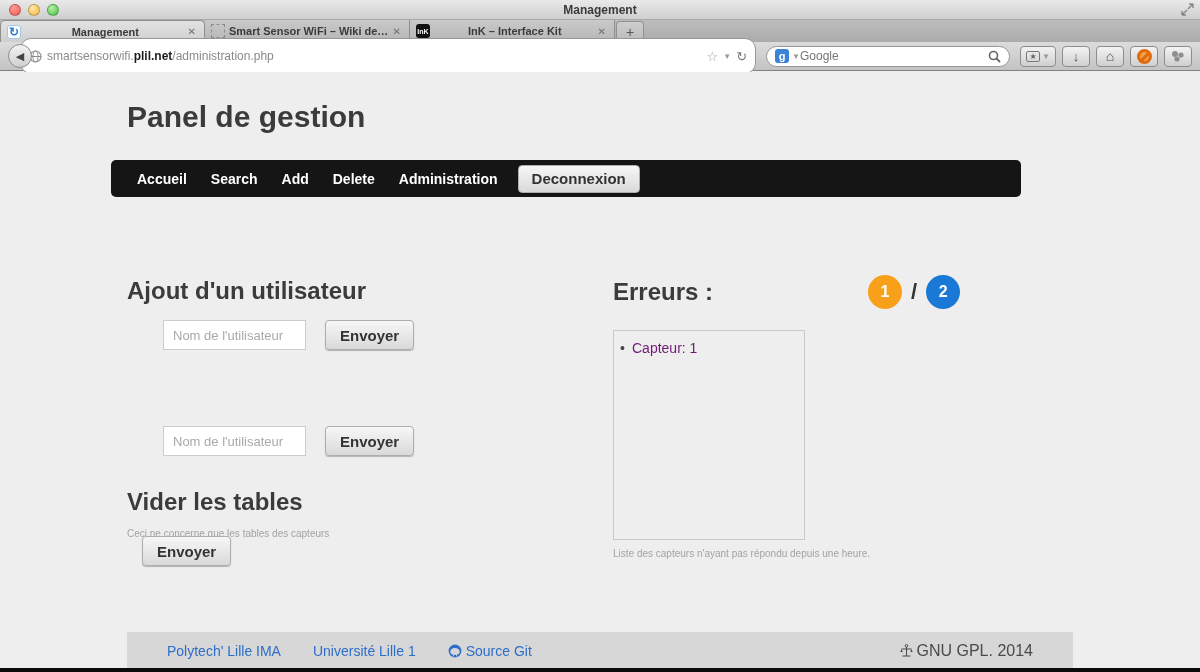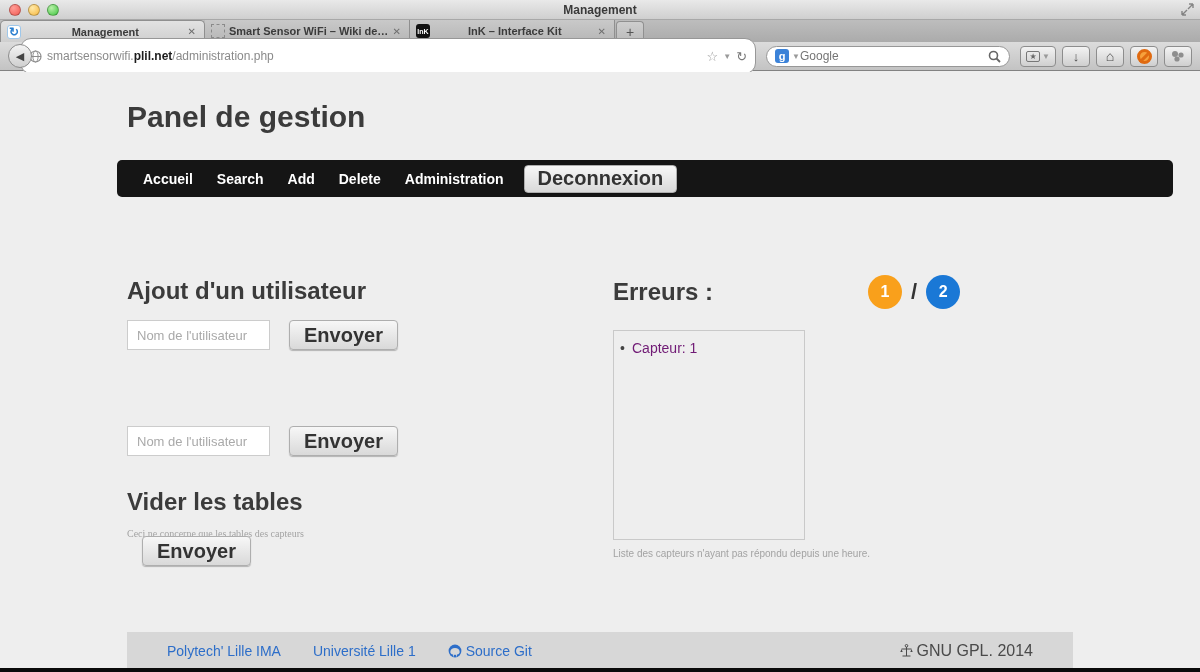--- a/index.html
+++ b/index.html
@@ -74,33 +74,33 @@
   .dl-arrow { font-weight:bold; font-size:13px; color:#4a4a4a; }
   .home-g { font-size:14px; color:#4a4a4a; }
   .nosign { width:15px; height:15px; border:3px solid #e06a10; border-radius:50%;
     position:relative; background:#f6a13c; }
   .nosign::after { content:""; position:absolute; left:-2px; top:4px; width:13px; height:3px;
     background:#e06a10; transform:rotate(-45deg); }
 
   
   .page { position:absolute; top:72px; left:0; right:0; bottom:4px; background:#eee; }
   .h1 { position:absolute; left:127px; top:28px; font-size:30px; font-weight:bold; color:#3b3b3b; }
-  .mainnav { position:absolute; left:117px; top:88px; width:1056px; height:37px;
+  .mainnav { position:absolute; left:111px; top:88px; width:910px; height:37px;
     background:#151515; border-radius:5px; display:flex; align-items:center; padding:0 14px; }
   .mainnav .nav-item { color:#fff; font-size:14px; font-weight:bold; padding:0 12px; }
   .btn { background:linear-gradient(#f7f7f7,#d9d9d9); border:1px solid #aeaeae;
-    border-radius:4px; color:#333; font-size:20px; font-weight:bold;
+    border-radius:4px; color:#333; font-size:15px; font-weight:bold;
     box-shadow:0 1px 1px rgba(0,0,0,.25); font-family:"Liberation Sans",sans-serif; }
   .logout { height:28px; padding:0 13px; margin-left:8px; }
 
   .h2 { position:absolute; font-size:24px; font-weight:bold; color:#3b3b3b; }
   .row { position:absolute; display:flex; gap:7px; }
   .txt { width:143px; height:30px; border:1px solid #ccc; border-radius:0;
     background:#fff; padding:0 9px; font-size:13px; color:#444;
-    font-family:"Liberation Sans",sans-serif; outline:none; }
+    font-family:"Liberation Sans",sans-serif; outline:none;margin-left:36px; }
   .txt::placeholder { color:#a9a9a9; }
   .send { height:30px; padding:0 14px; margin-left:12px; }
   .tiny { position:absolute; font-size:10px; color:#a3a3a3; }
 
   .err-badges { position:absolute; left:868px; top:203px; display:flex;
     align-items:center; gap:9px; }
   .badge { width:34px; height:34px; border-radius:50%; color:#fff; font-size:16px;
     font-weight:bold; display:flex; align-items:center; justify-content:center; }
   .badge.orange { background:#f9a01b; }
   .badge.blue { background:#1a78d6; }
@@ -222,21 +222,21 @@
       <input class="txt" placeholder="Nom de l'utilisateur" style="">
       <button class="btn send">Envoyer</button>
     </div>
 
     <div class="row" style="left:127px; top:354px;">
       <input class="txt" placeholder="Nom de l'utilisateur" style="">
       <button class="btn send">Envoyer</button>
     </div>
 
     <div class="h2" style="left:127px; top:416px;">Vider les tables</div>
-    <div class="tiny" style="left:127px; top:456px;font-family:Liberation Serif, serif;">Ceci ne concerne que les tables des capteurs</div>
+    <div class="tiny" style="left:127px; top:456px;">Ceci ne concerne que les tables des capteurs</div>
     <button class="btn send" style="position:absolute; left:130px; top:464px;">Envoyer</button>
 
     <div class="h2" style="left:613px; top:206px;">Erreurs :</div>
     <div class="err-badges">
       <span class="badge orange">1</span>
       <span class="slash">/</span>
       <span class="badge blue">2</span>
     </div>
     <div class="errbox">
       <ul>

